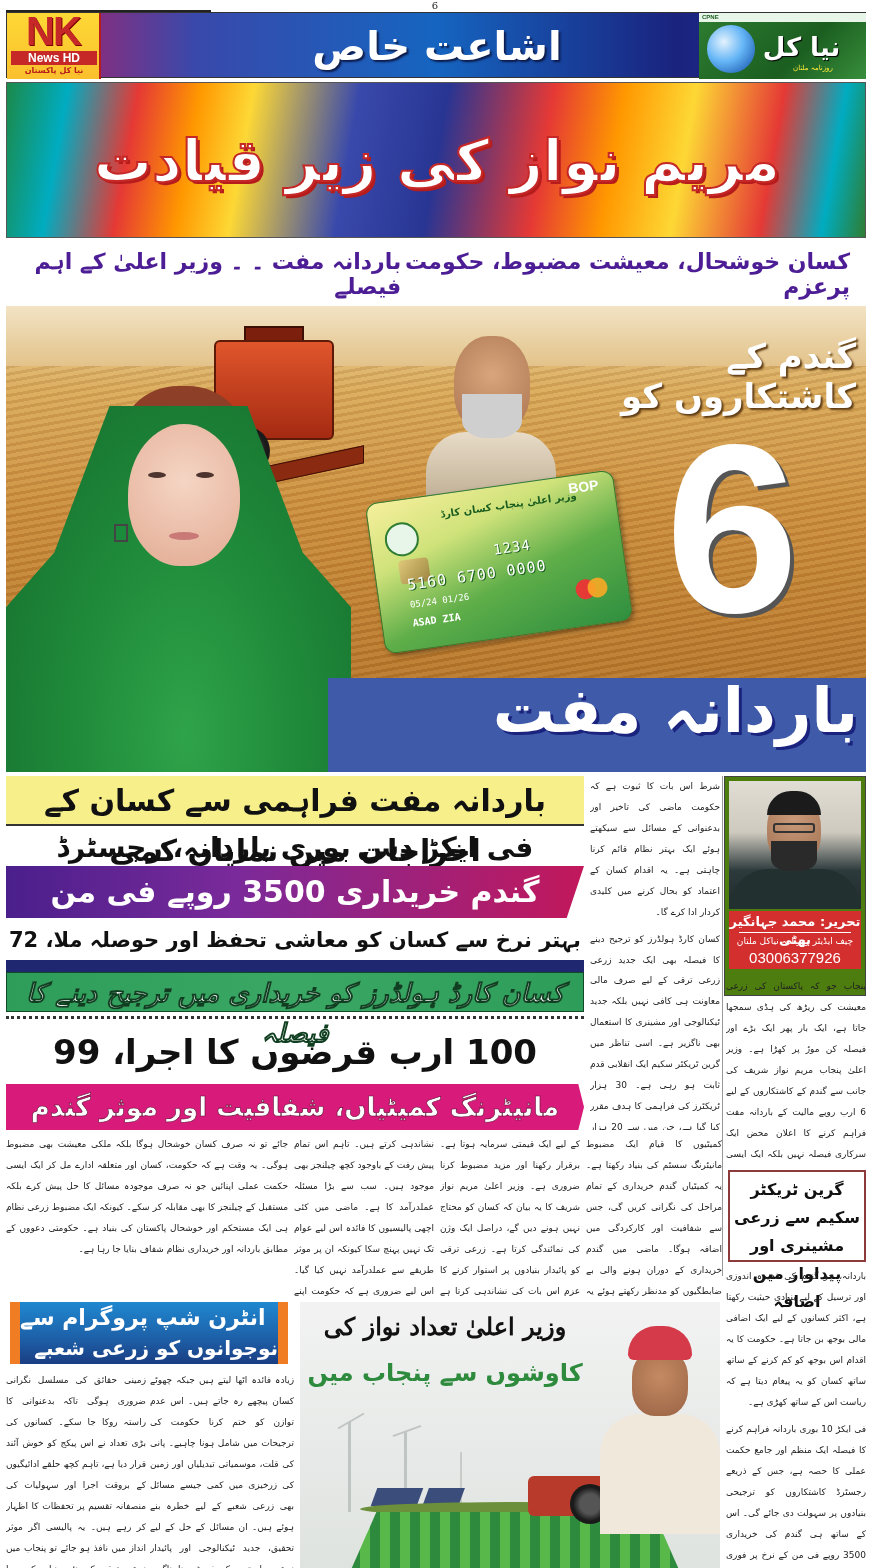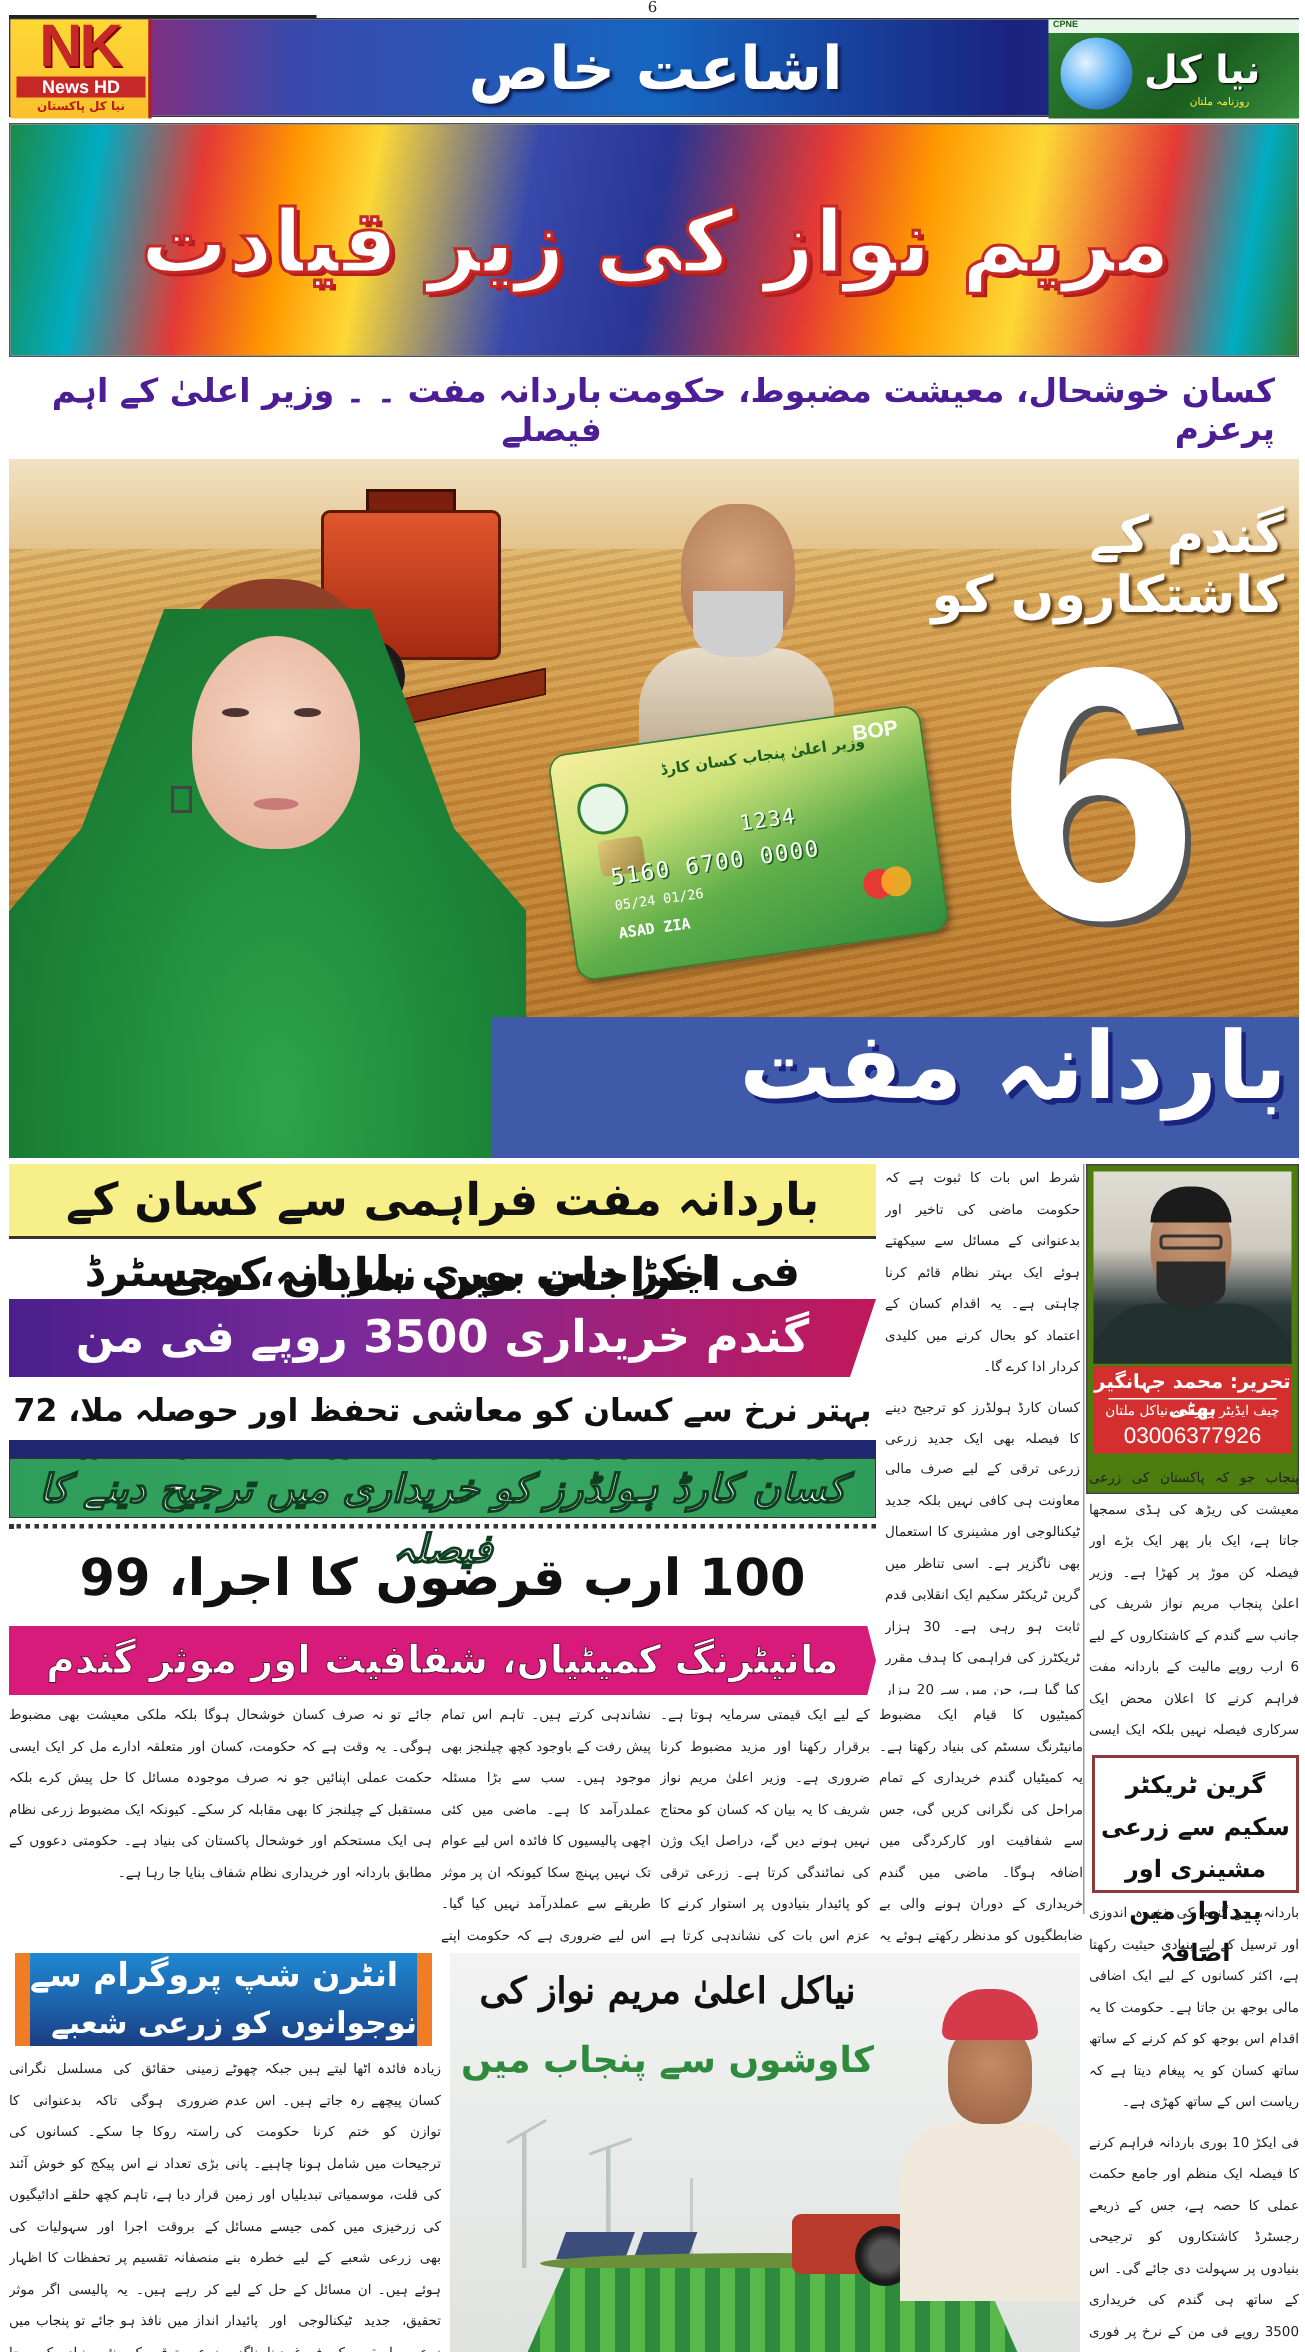--- a/index.html
+++ b/index.html
@@ -281,21 +281,21 @@
 </div>
 
 <div class="abs body-col" style="left:150px; top:1370px; width:144px; height:198px;">
   <p>زیادہ فائدہ اٹھا لیتے ہیں جبکہ چھوٹے کسان پیچھے رہ جاتے ہیں۔ اس عدم توازن کو ختم کرنا حکومت کی ترجیحات میں شامل ہونا چاہیے۔ پانی کی قلت، موسمیاتی تبدیلیاں اور زمین کی زرخیزی میں کمی جیسے مسائل بھی زرعی شعبے کے لیے خطرہ بنے ہوئے ہیں۔ ان مسائل کے حل کے لیے تحقیق، جدید ٹیکنالوجی اور پائیدار زرعی طریقوں کو فروغ دینا ناگزیر ہے۔ مجموعی طور پر دیکھا جائے تو حکومت پنجاب کی حالیہ زرعی پالیسی ایک مثبت اور امید افزا قدم ہے۔</p>
 </div>
 <div class="abs body-col" style="left:6px; top:1370px; width:140px; height:198px;">
   <p>زمینی حقائق کی مسلسل نگرانی ضروری ہوگی تاکہ بدعنوانی کا راستہ روکا جا سکے۔ کسانوں کی بڑی تعداد نے اس پیکج کو خوش آئند قرار دیا ہے، تاہم کچھ حلقے ادائیگیوں کے بروقت اجرا اور سہولیات کی منصفانہ تقسیم پر تحفظات کا اظہار کر رہے ہیں۔ یہ پالیسی اگر موثر انداز میں نافذ ہو جائے تو پنجاب میں زرعی ترقی کی نئی بنیاد رکھی جا سکتی ہے۔</p>
 </div>
 
 <div class="abs ad">
-  <div class="abs ad-l1 rtl">نیاکل اعلیٰ مریم نواز کی</div>
+  <div class="abs ad-l1 rtl">وزیر اعلیٰ تعداد نواز کی</div>
   <div class="abs ad-l2 rtl">کاوشوں سے پنجاب میں</div>
   <div class="abs turbine1"></div>
   <div class="abs turbine2"></div>
   <div class="abs turbine3"></div>
   <div class="abs blade" style="left:36px; top:118px; transform:rotate(-30deg);"></div>
   <div class="abs blade" style="left:92px; top:128px; transform:rotate(-20deg);"></div>
   <div class="abs solar"></div>
   <div class="abs solar2"></div>
   <div class="abs ad-soil"></div>
   <div class="abs ad-field"></div>

